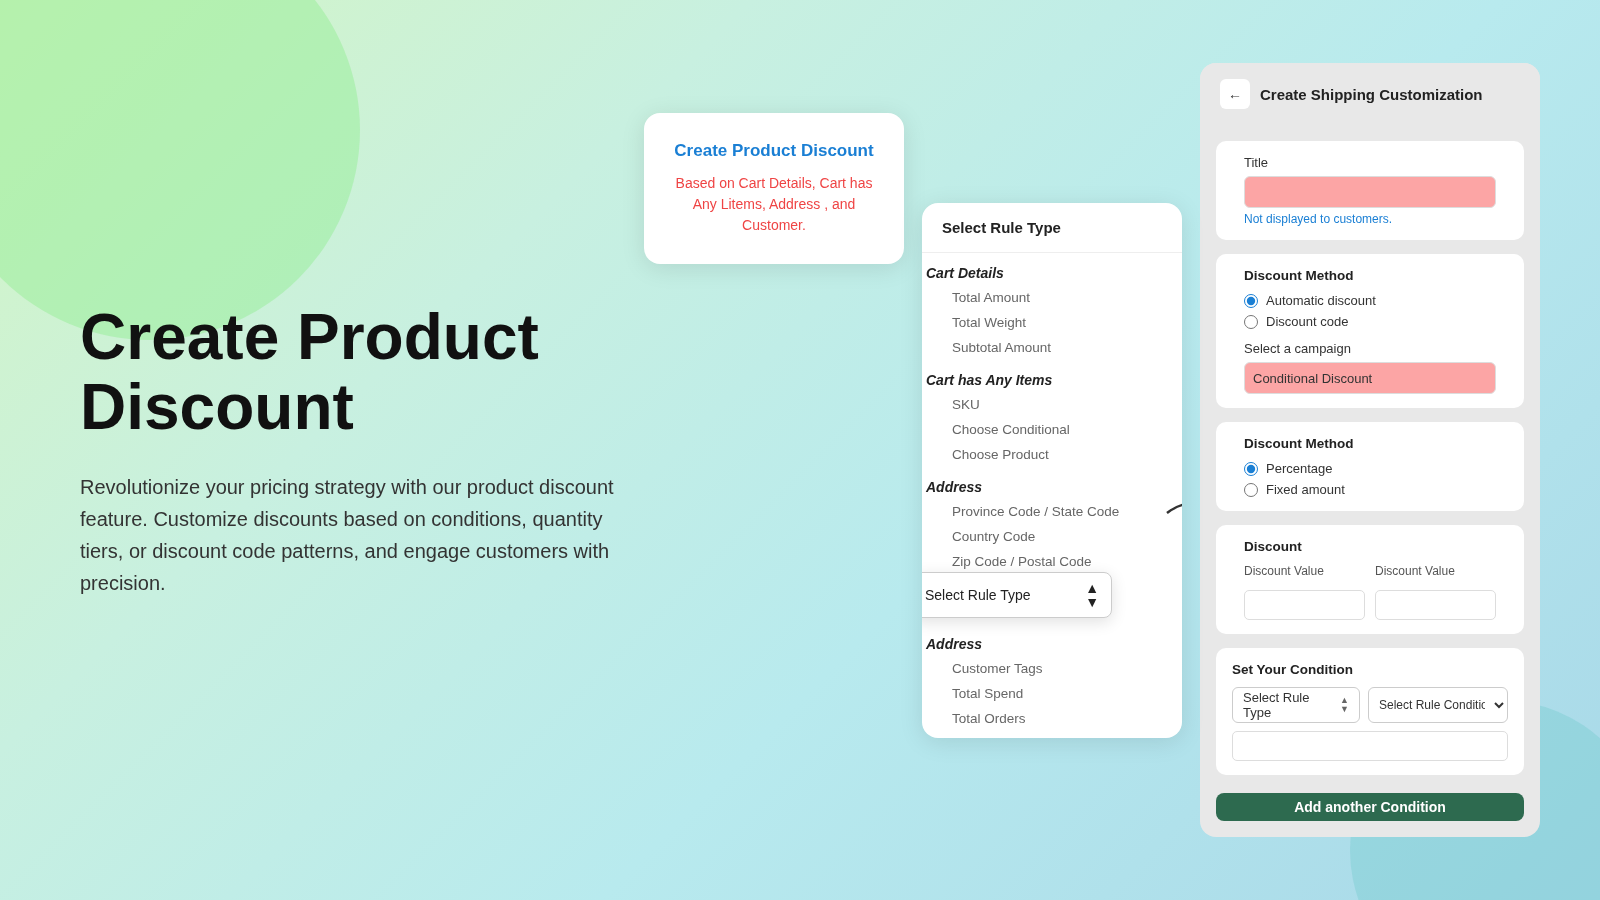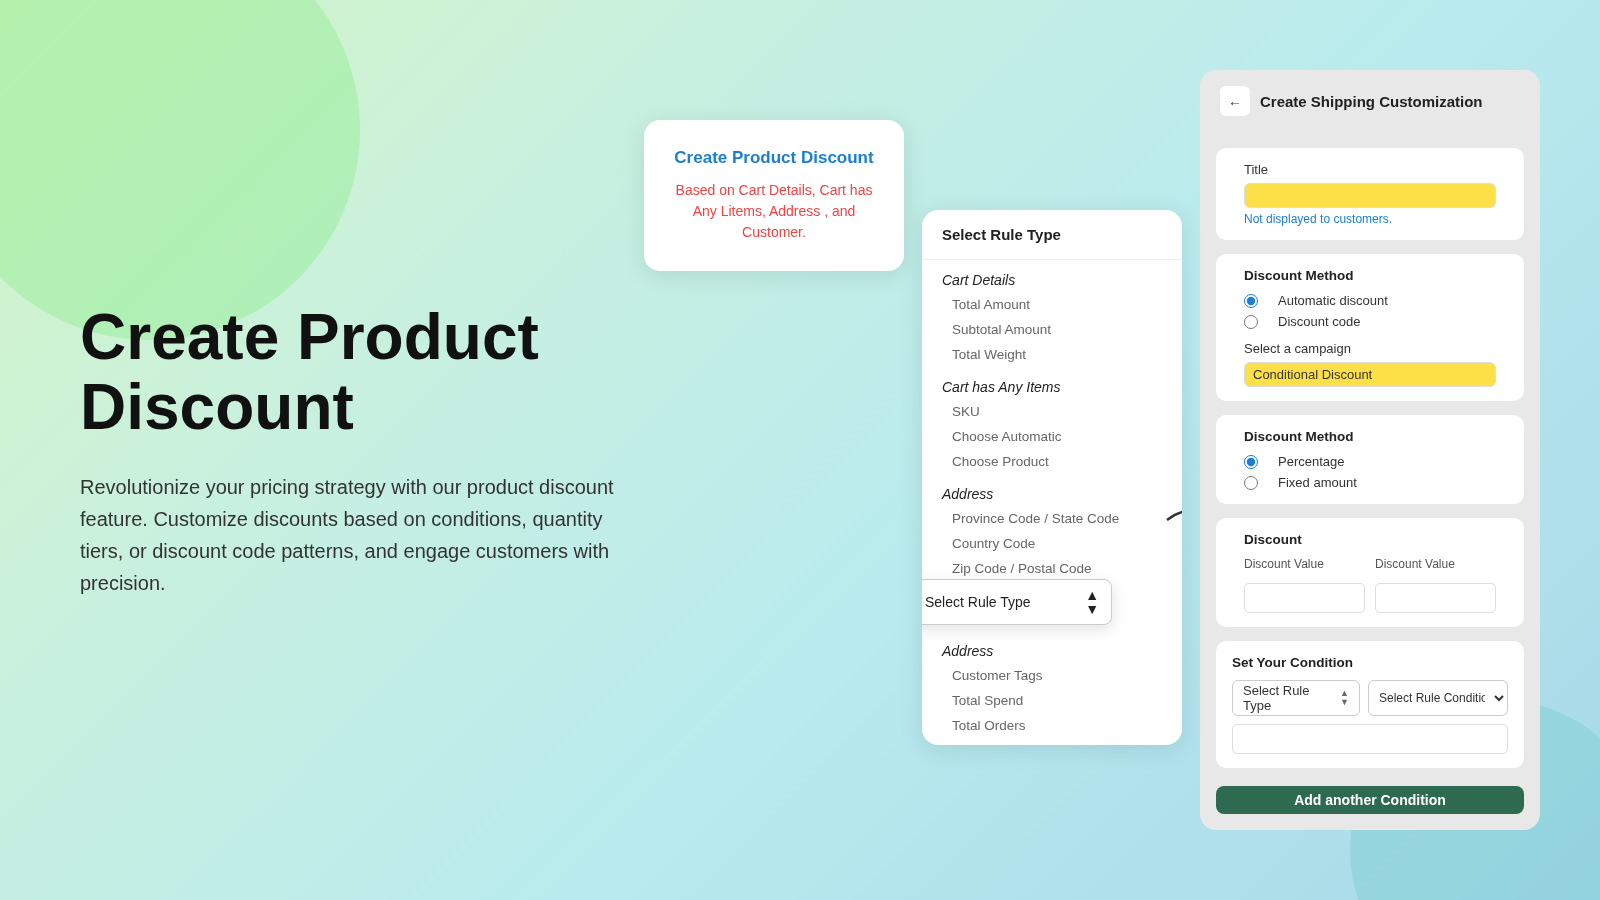--- a/index.html
+++ b/index.html
@@ -87,24 +87,24 @@
     }
     .card-rule .rule-header {
       padding: 16px 20px;
       font-size: 15px;
       font-weight: 600;
       color: #222;
       border-bottom: 1px solid #eee;
     }
     .rule-section-title {
       font-size: 14px;
-      font-weight: 400;
+      font-weight: 700;
       font-style: italic;
       color: #222;
-      padding: 12px 20px 4px;
+      padding: 12px 4px 4px;
     }
     .rule-item {
       font-size: 13.5px;
       color: #666;
       padding: 5px 20px 5px 30px;
       cursor: pointer;
     }
 
     
     .card-shipping {
@@ -156,45 +156,45 @@
     }
 
     .form-label {
       font-size: 13px;
       color: #333;
       margin-bottom: 6px;
       font-weight: 500;
     }
     .form-input {
       width: 100%;
-      height: 25px;
+      height: 32px;
       border: 1px solid #ddd;
       border-radius: 6px;
       padding: 0 8px;
       font-size: 13px;
       color: #333;
-      background: #fde047;
+      background: #fca5a5;
     }
     .form-input::placeholder { color: #aaa; }
     .form-note {
       font-size: 12px;
       color: #1a7fd4;
       margin-top: 4px;
     }
 
     .radio-group {
       display: flex;
       flex-direction: column;
       gap: 6px;
       margin-top: 4px;
     }
     .radio-option {
       display: flex;
       align-items: center;
-      gap: 20px;
+      gap: 8px;
       font-size: 13px;
       color: #333;
     }
     .radio-option input[type="radio"] {
       accent-color: #1a7fd4;
       width: 14px;
       height: 14px;
     }
 
     .section-title {
@@ -350,26 +350,26 @@
     <div class="card-desc">Based on Cart Details, Cart has Any Litems, Address , and Customer.</div>
   </div>
 
   <div class="card card-rule" style="margin-top:140px; position:relative;">
     <div class="rule-header">
       <span>Select Rule Type</span>
     </div>
 
     <div class="rule-section-title">Cart Details</div>
     <div class="rule-item">Total Amount</div>
+    <div class="rule-item">Total Weight</div>
     <div class="rule-item">Subtotal Amount</div>
-    <div class="rule-item">Total Weight</div>
 
     <div class="rule-section-title">Cart has Any Items</div>
     <div class="rule-item">SKU</div>
-    <div class="rule-item">Choose Automatic</div>
+    <div class="rule-item">Choose Conditional</div>
     <div class="rule-item">Choose Product</div>
 
     <div class="rule-section-title">Address</div>
     <div class="rule-item">Province Code / State Code</div>
     <div class="rule-item">Country Code</div>
     <div class="rule-item">Zip Code / Postal Code</div>
     <div class="rule-item">City / Area</div>
     <div class="rule-item">Address Line</div>
 
     <div class="rule-section-title">Address</div>

